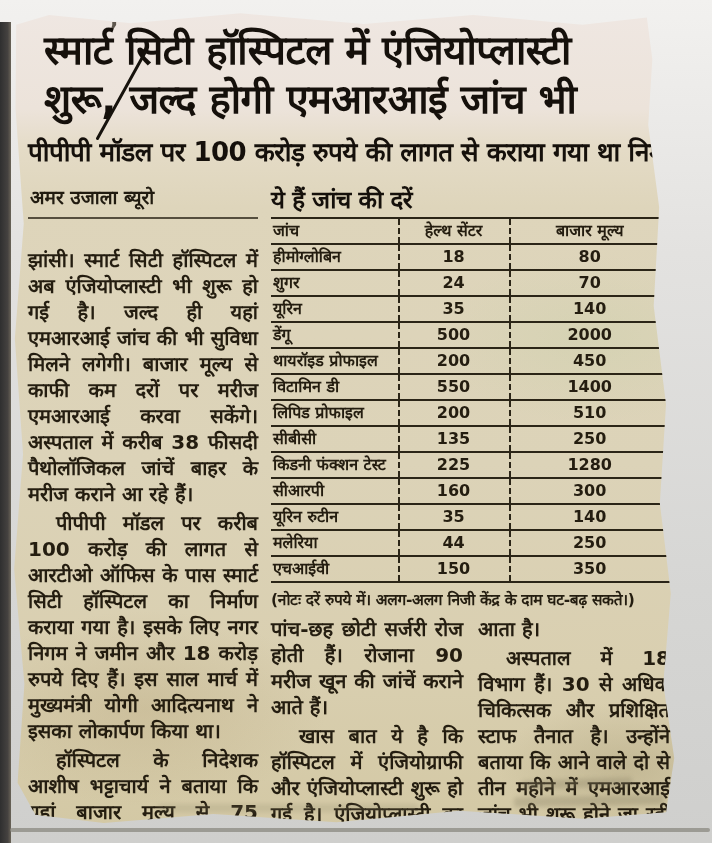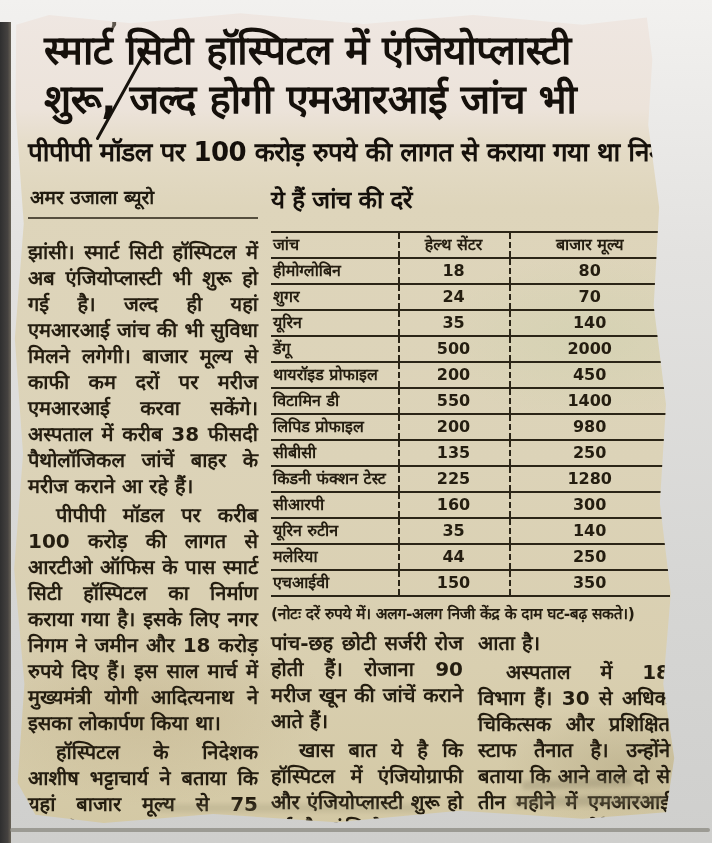--- a/index.html
+++ b/index.html
@@ -36,29 +36,29 @@
     position:absolute;left:92px;top:18px;width:2.5px;height:102px;
     background:#17130d;transform:rotate(29deg);border-radius:2px;
   }
   .subheadline{
     font-size:26px;font-weight:700;color:#15100b;margin-top:9px;
     letter-spacing:-.5px;white-space:nowrap;
   }
   .columns{display:flex;gap:13px;margin-top:13px;}
   .left-col{width:230px;flex:0 0 auto;}
   .byline{font-size:19px;font-weight:700;padding:2px 0 7px 2px;
-    border-bottom:2px solid #554e3e;margin-bottom:20px;}
+    border-bottom:2px solid #554e3e;margin-bottom:28px;}
   p.body{
     margin:0 0 3px 0;font-size:20px;font-weight:600;line-height:1.3;
     text-align:justify;color:#241d10;
   }
   p.body.indent{text-indent:1.4em;}
   .right-area{flex:1;min-width:0;}
   .table-title{font-size:24px;font-weight:700;color:#15100b;letter-spacing:-.5px;}
-  table.rates{width:100%;border-collapse:collapse;margin-top:16px;
+  table.rates{width:100%;border-collapse:collapse;margin-top:2px;
     border-top:2px solid #2b2517;}
   table.rates th,table.rates td{
     font-size:16px;font-weight:600;color:#241d10;
     padding:2px 4px 2px 2px;border-bottom:2px solid #2b2517;line-height:1.25;
   }
   table.rates th{text-align:left;font-weight:600;}
   table.rates th.num,table.rates td.num{text-align:center;}
   table.rates td.c2,table.rates th.c2{border-left:2px dashed #2b2517;text-align:center;}
   table.rates td.c3,table.rates th.c3{border-left:2px dashed #2b2517;}
   col.c1{width:32%;}col.c2{width:28%;}col.c3{width:40%;}
@@ -141,21 +141,21 @@
                 <td class="c3 num">450</td>
               </tr>
             <tr>
                 <td>विटामिन डी</td>
                 <td class="c2 num">550</td>
                 <td class="c3 num">1400</td>
               </tr>
             <tr>
                 <td>लिपिड प्रोफाइल</td>
                 <td class="c2 num">200</td>
-                <td class="c3 num">980</td>
+                <td class="c3 num">510</td>
               </tr>
             <tr>
                 <td>सीबीसी</td>
                 <td class="c2 num">135</td>
                 <td class="c3 num">250</td>
               </tr>
             <tr>
                 <td>किडनी फंक्शन टेस्ट</td>
                 <td class="c2 num">225</td>
                 <td class="c3 num">1280</td>

